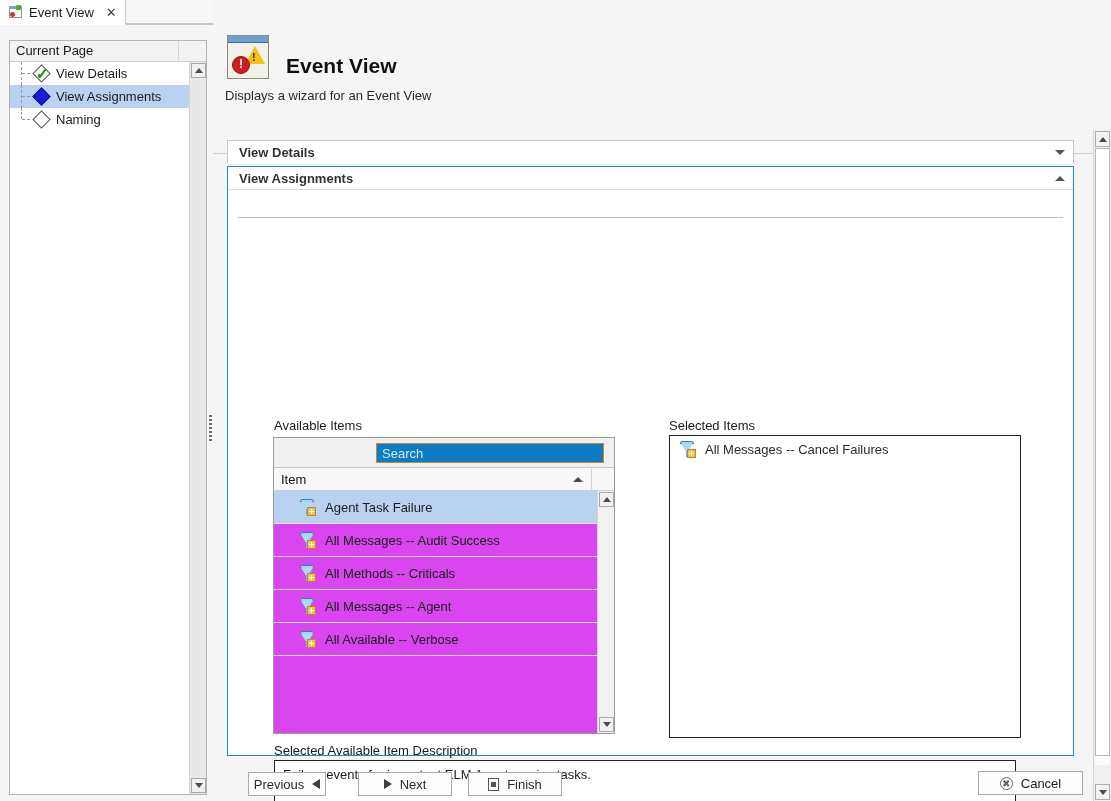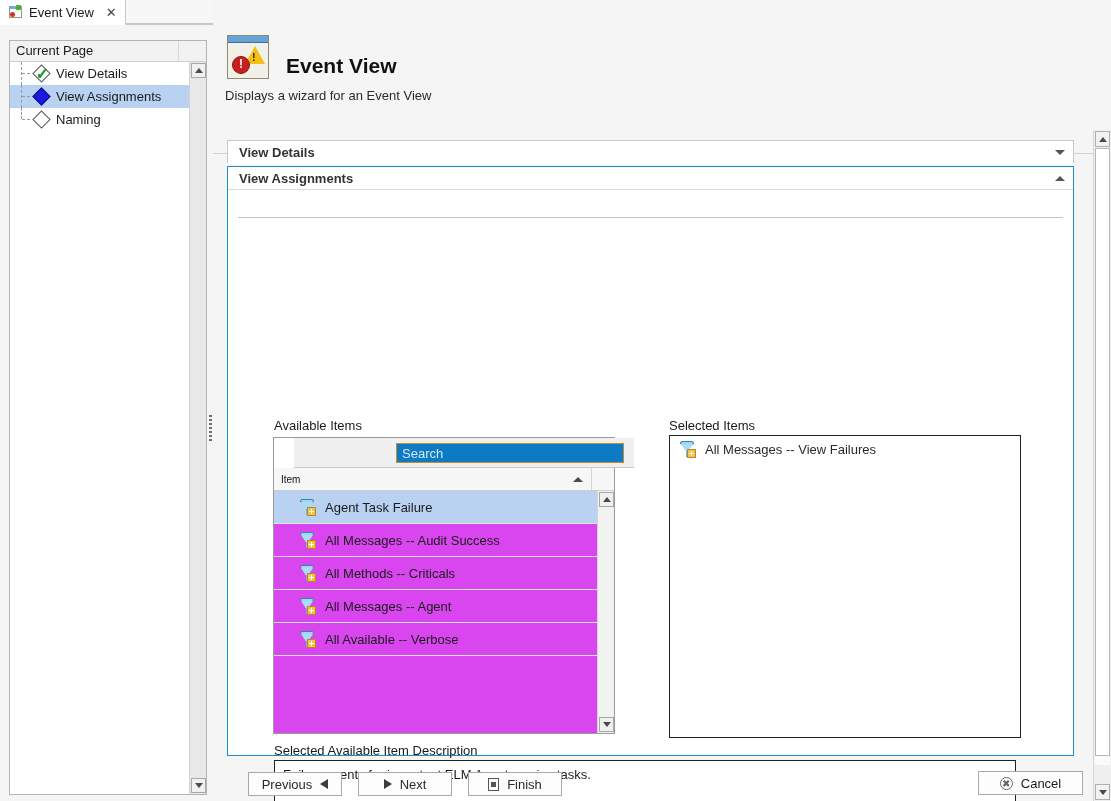--- a/index.html
+++ b/index.html
@@ -235,37 +235,37 @@
   #lbl-selected  { left: 441px; top: 251px; }
   #lbl-desc      { left: 46px; top: 576px; }
 
   
   #avail-box {
     position: absolute; left: 45px; top: 270px; width: 342px; height: 297px;
     border: 1px solid #9b9b9b; background: #ffffff;
   }
   #search-row {
     position: absolute; left: 0; top: 0; width: 340px; height: 30px;
-    background: #f0f0f0; border-bottom: 1px solid #c8c8c8; margin-left: 20px;
+    background: #f0f0f0; border-bottom: 1px solid #c8c8c8;
   }
   #search-input {
     position: absolute; left: 102px; top: 5px; width: 228px; height: 20px;
     background: #0d7bc4; border: 1px solid #c98a2e;
     color: #d7e9f7; font-size: 13px;
     padding: 0 5px; line-height: 18px;
     font-family: "Liberation Sans", sans-serif;
     outline: none;
   }
   #list-head {
     position: absolute; left: 0; top: 30px; width: 340px; height: 23px;
     background: #f7f7f7; border-bottom: 1px solid #cfcfcf;
     display: flex; align-items: center;
   }
   #list-head .col {
-    flex: 1; padding-left: 7px; font-size: 10px; color: #111;
+    flex: 1; padding-left: 7px; font-size: 13px; color: #111;
     display: flex; align-items: center; justify-content: space-between;
     padding-right: 8px; height: 22px; border-right: 1px solid #d5d5d5;
   }
   #list-head .pad { width: 22px; }
   .sort-asc { width:0;height:0;border-left:5px solid transparent;border-right:5px solid transparent;border-bottom:5px solid #4a4a4a; }
 
   #list-body {
     position: absolute; left: 0; top: 53px; width: 323px; height: 242px;
     background: #d946ef; overflow: hidden;
   }
@@ -345,21 +345,21 @@
   #footer {
     position: absolute; left: 14px; top: 768px; width: 870px; height: 33px;
   }
   .wbtn {
     position: absolute; height: 24px; background: #fdfdfd;
     border: 1px solid #a9a9a9; color: #2a2a2a; font-size: 13px;
     display: flex; align-items: center; justify-content: center; gap: 8px;
     font-family: "Liberation Sans", sans-serif;
     padding: 0 10px;
   }
-  #btn-prev   { left: 21px;  top: 4px; width: 94px; }
+  #btn-prev   { left: 21px;  top: 4px; width: 78px; }
   #btn-next   { left: 131px; top: 4px; width: 94px; }
   #btn-finish { left: 241px; top: 4px; width: 94px; }
   #btn-cancel { left: 751px; top: 3px; width: 105px; color: #1a1a1a; }
   .tri-left  { width:0;height:0;border-top:5px solid transparent;border-bottom:5px solid transparent;border-right:8px solid #3d3d3d; }
   .tri-right { width:0;height:0;border-top:5px solid transparent;border-bottom:5px solid transparent;border-left:8px solid #3d3d3d; }
   .finish-ico {
     width: 11px; height: 13px; border: 1px solid #555; position: relative;
   }
   .finish-ico:after {
     content:""; position:absolute; left:2px; top:3px; width:5px; height:5px; background:#555;
@@ -567,21 +567,21 @@
       </div>
 
       <div id="sel-box">
         <div class="sel-row">
           <span class="filter-icon">
             <span class="f-top"></span>
               <span class="f-cone"></span>
               <span class="f-stem"></span>
               <span class="f-plus"></span>
           </span>
-          <span>All Messages -- View Failures</span>
+          <span>All Messages -- Cancel Failures</span>
         </div>
       </div>
 
       <div id="desc-box">
         <span>Failure events for important ELM Agent service tasks.</span>
       </div>
     </div>
   </div>
 
   <div id="footer">

